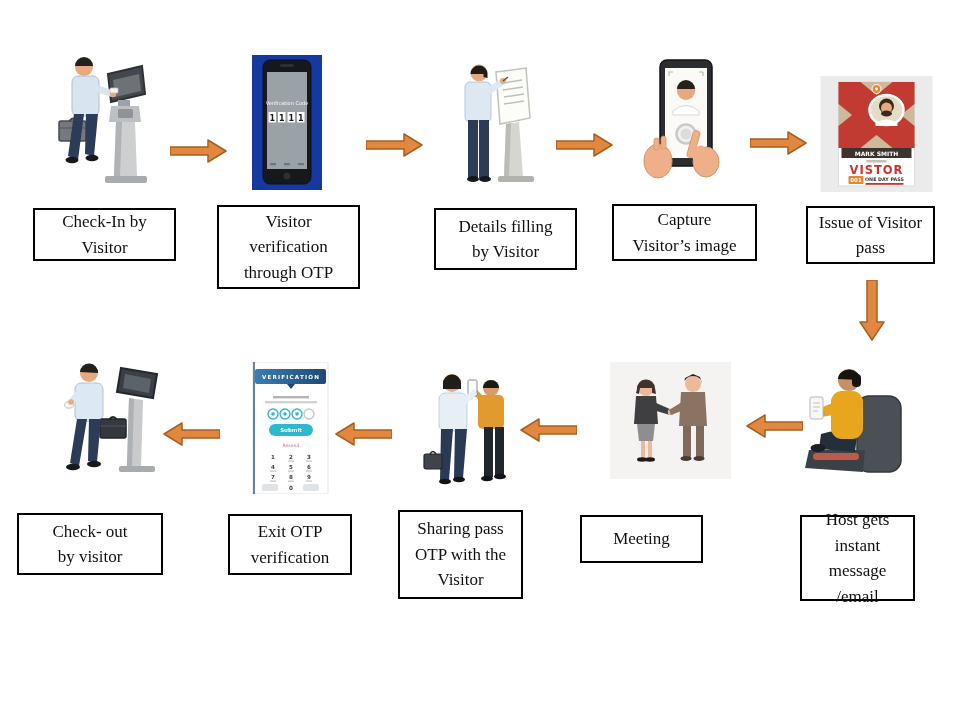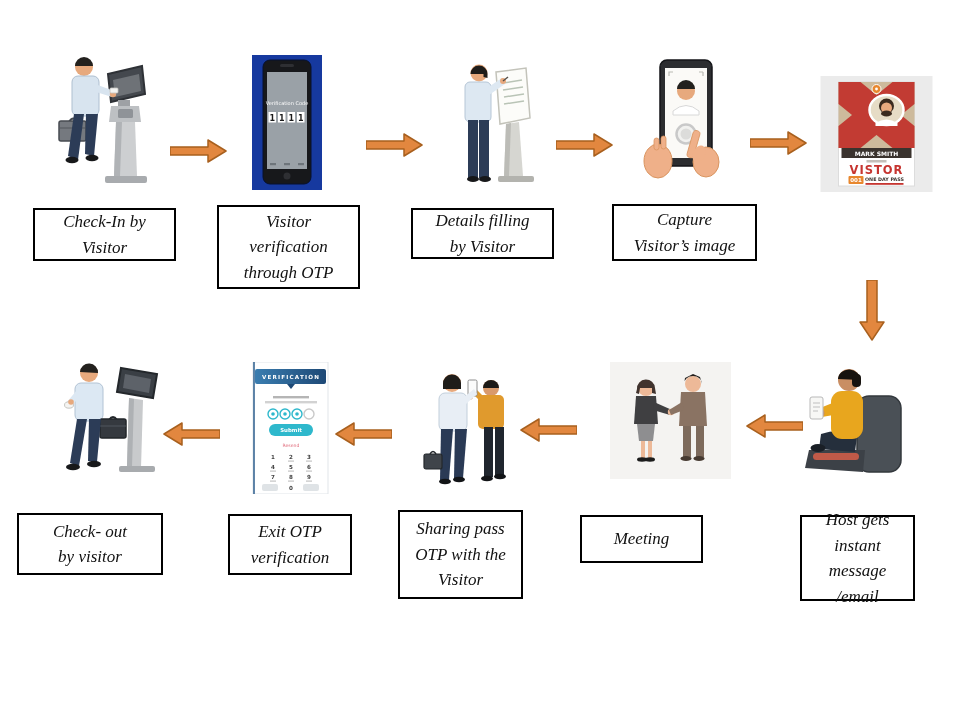--- a/index.html
+++ b/index.html
@@ -1,21 +1,21 @@
 <!DOCTYPE html>
 <html style="--arrow_fill: #E2873F; --arrow_stroke: #A8601E; --box_border: #000000; --otp_phone_bg: #16399F; --teal_accent: #2EB8CC; --pass_red: #C23B33; --pass_tan: #CDBA9C; --host_shirt_yellow: #E8A61E;"><head>
 <meta charset="utf-8">
 <style>
   html,body{margin:0;padding:0;background:#fff;}
   .canvas{position:relative;width:960px;height:720px;background:#fff;overflow:hidden;
           font-family:"Liberation Serif",serif;}
   .label-box{position:absolute;border:2px solid #000;box-sizing:border-box;
              display:flex;align-items:center;justify-content:center;text-align:center;
              font-size:17px;line-height:1.5;color:#111;white-space:pre-line;padding:2px 8px;
-             background:#fff;font-style:italic;}
+             background:#fff;}
   .illu{position:absolute;}
   .illu svg{display:block;width:100%;height:100%;}
   .arrow{position:absolute;}
   .arrow polygon{fill:var(--arrow_fill,#E2873F);stroke:var(--arrow_stroke,#A8601E);stroke-width:1.5;stroke-linejoin:round;}
   .ui-sans{font-family:"DejaVu Sans",sans-serif;}
 </style>
 </head>
 <body>
 
 <div class="canvas">
@@ -335,24 +335,26 @@
     </svg>
   <svg class="arrow" style="left:163px;top:420px" width="57" height="28" viewBox="0 0 57 28">
     <polygon points="57,10 19,10 19,3 1,14 19,25 19,18 57,18"></polygon>
     </svg>
 
   <div class="label-box" style="left:33px;top:208px;width:143px;height:53px">Check-In by
 Visitor</div>
   <div class="label-box" style="left:217px;top:205px;width:143px;height:84px">Visitor
 verification
 through OTP</div>
-  <div class="label-box" style="left:411px;top:208px;width:143px;height:51px">Details  filling
+  <div class="label-box" style="left:434px;top:208px;width:143px;height:62px">Details  filling
 by Visitor</div>
   <div class="label-box" style="left:612px;top:204px;width:145px;height:57px">Capture
 Visitor’s image</div>
+  <div class="label-box" style="left:806px;top:206px;width:129px;height:58px">Issue of Visitor
+pass</div>
 
   <div class="label-box" style="left:800px;top:515px;width:115px;height:86px">Host gets
 instant message
 /email</div>
   <div class="label-box" style="left:580px;top:515px;width:123px;height:48px">Meeting</div>
   <div class="label-box" style="left:398px;top:510px;width:125px;height:89px">Sharing pass
 OTP with the
 Visitor</div>
   <div class="label-box" style="left:228px;top:514px;width:124px;height:61px">Exit OTP
 verification</div>

